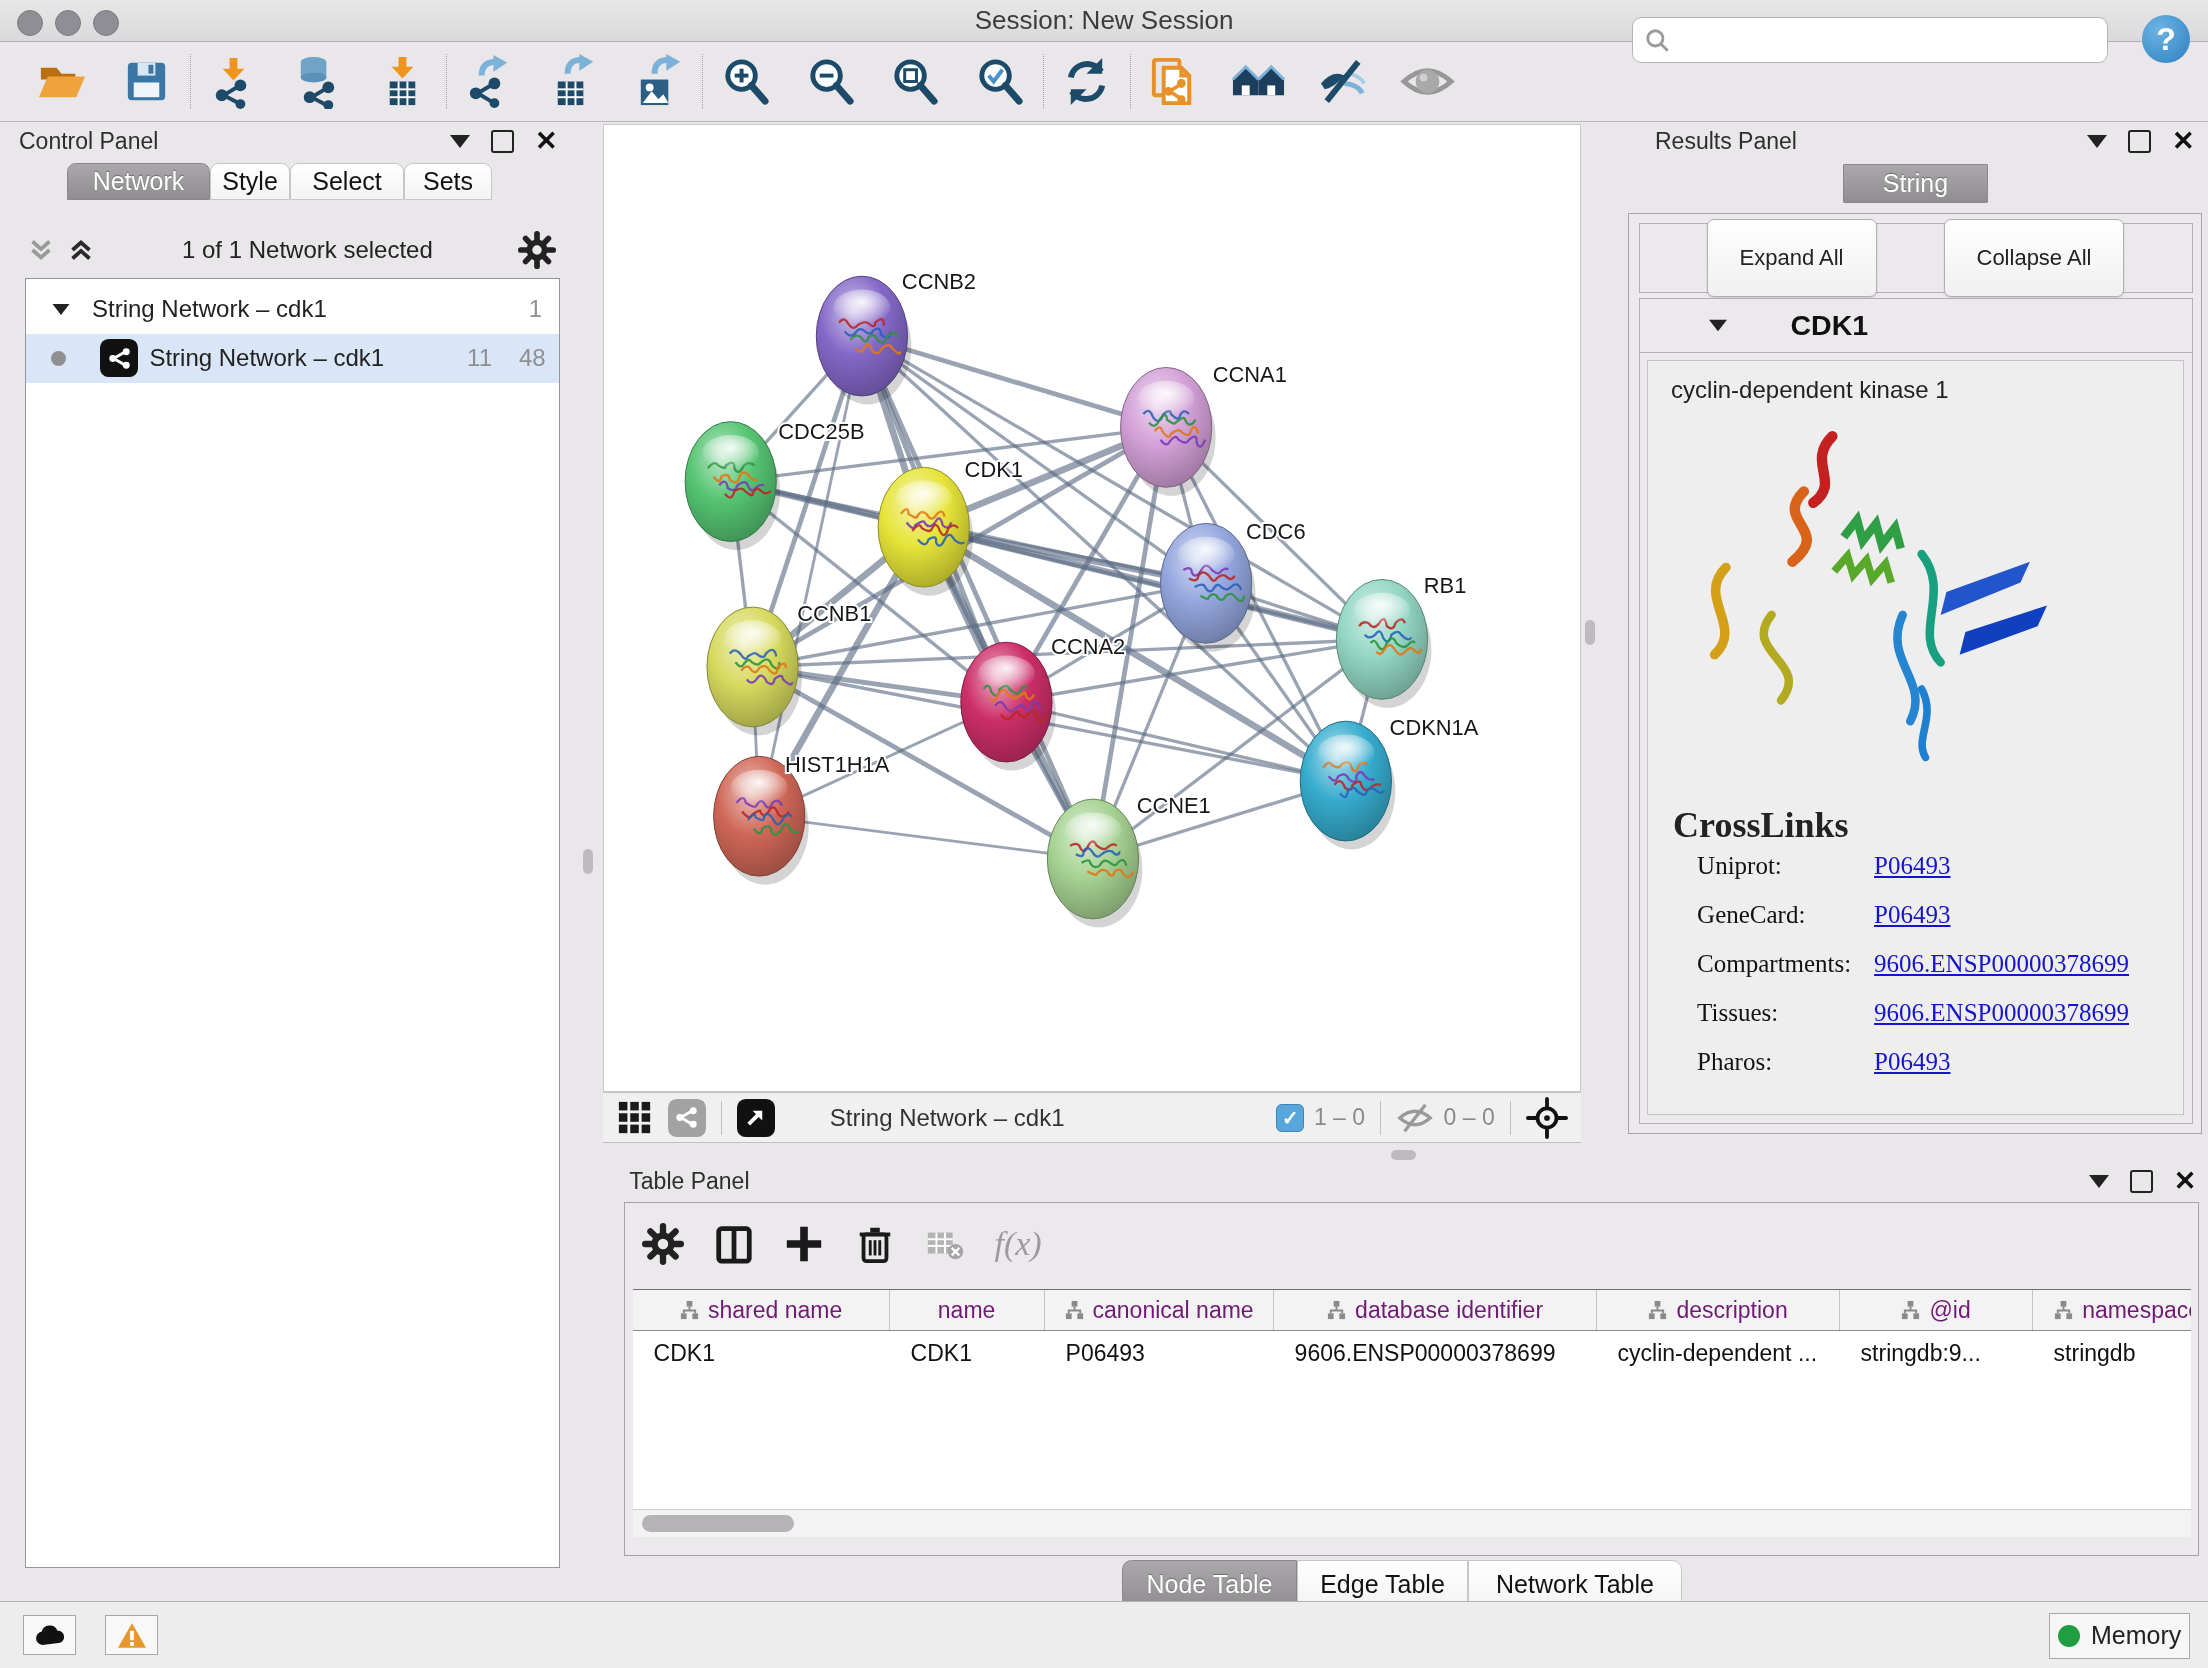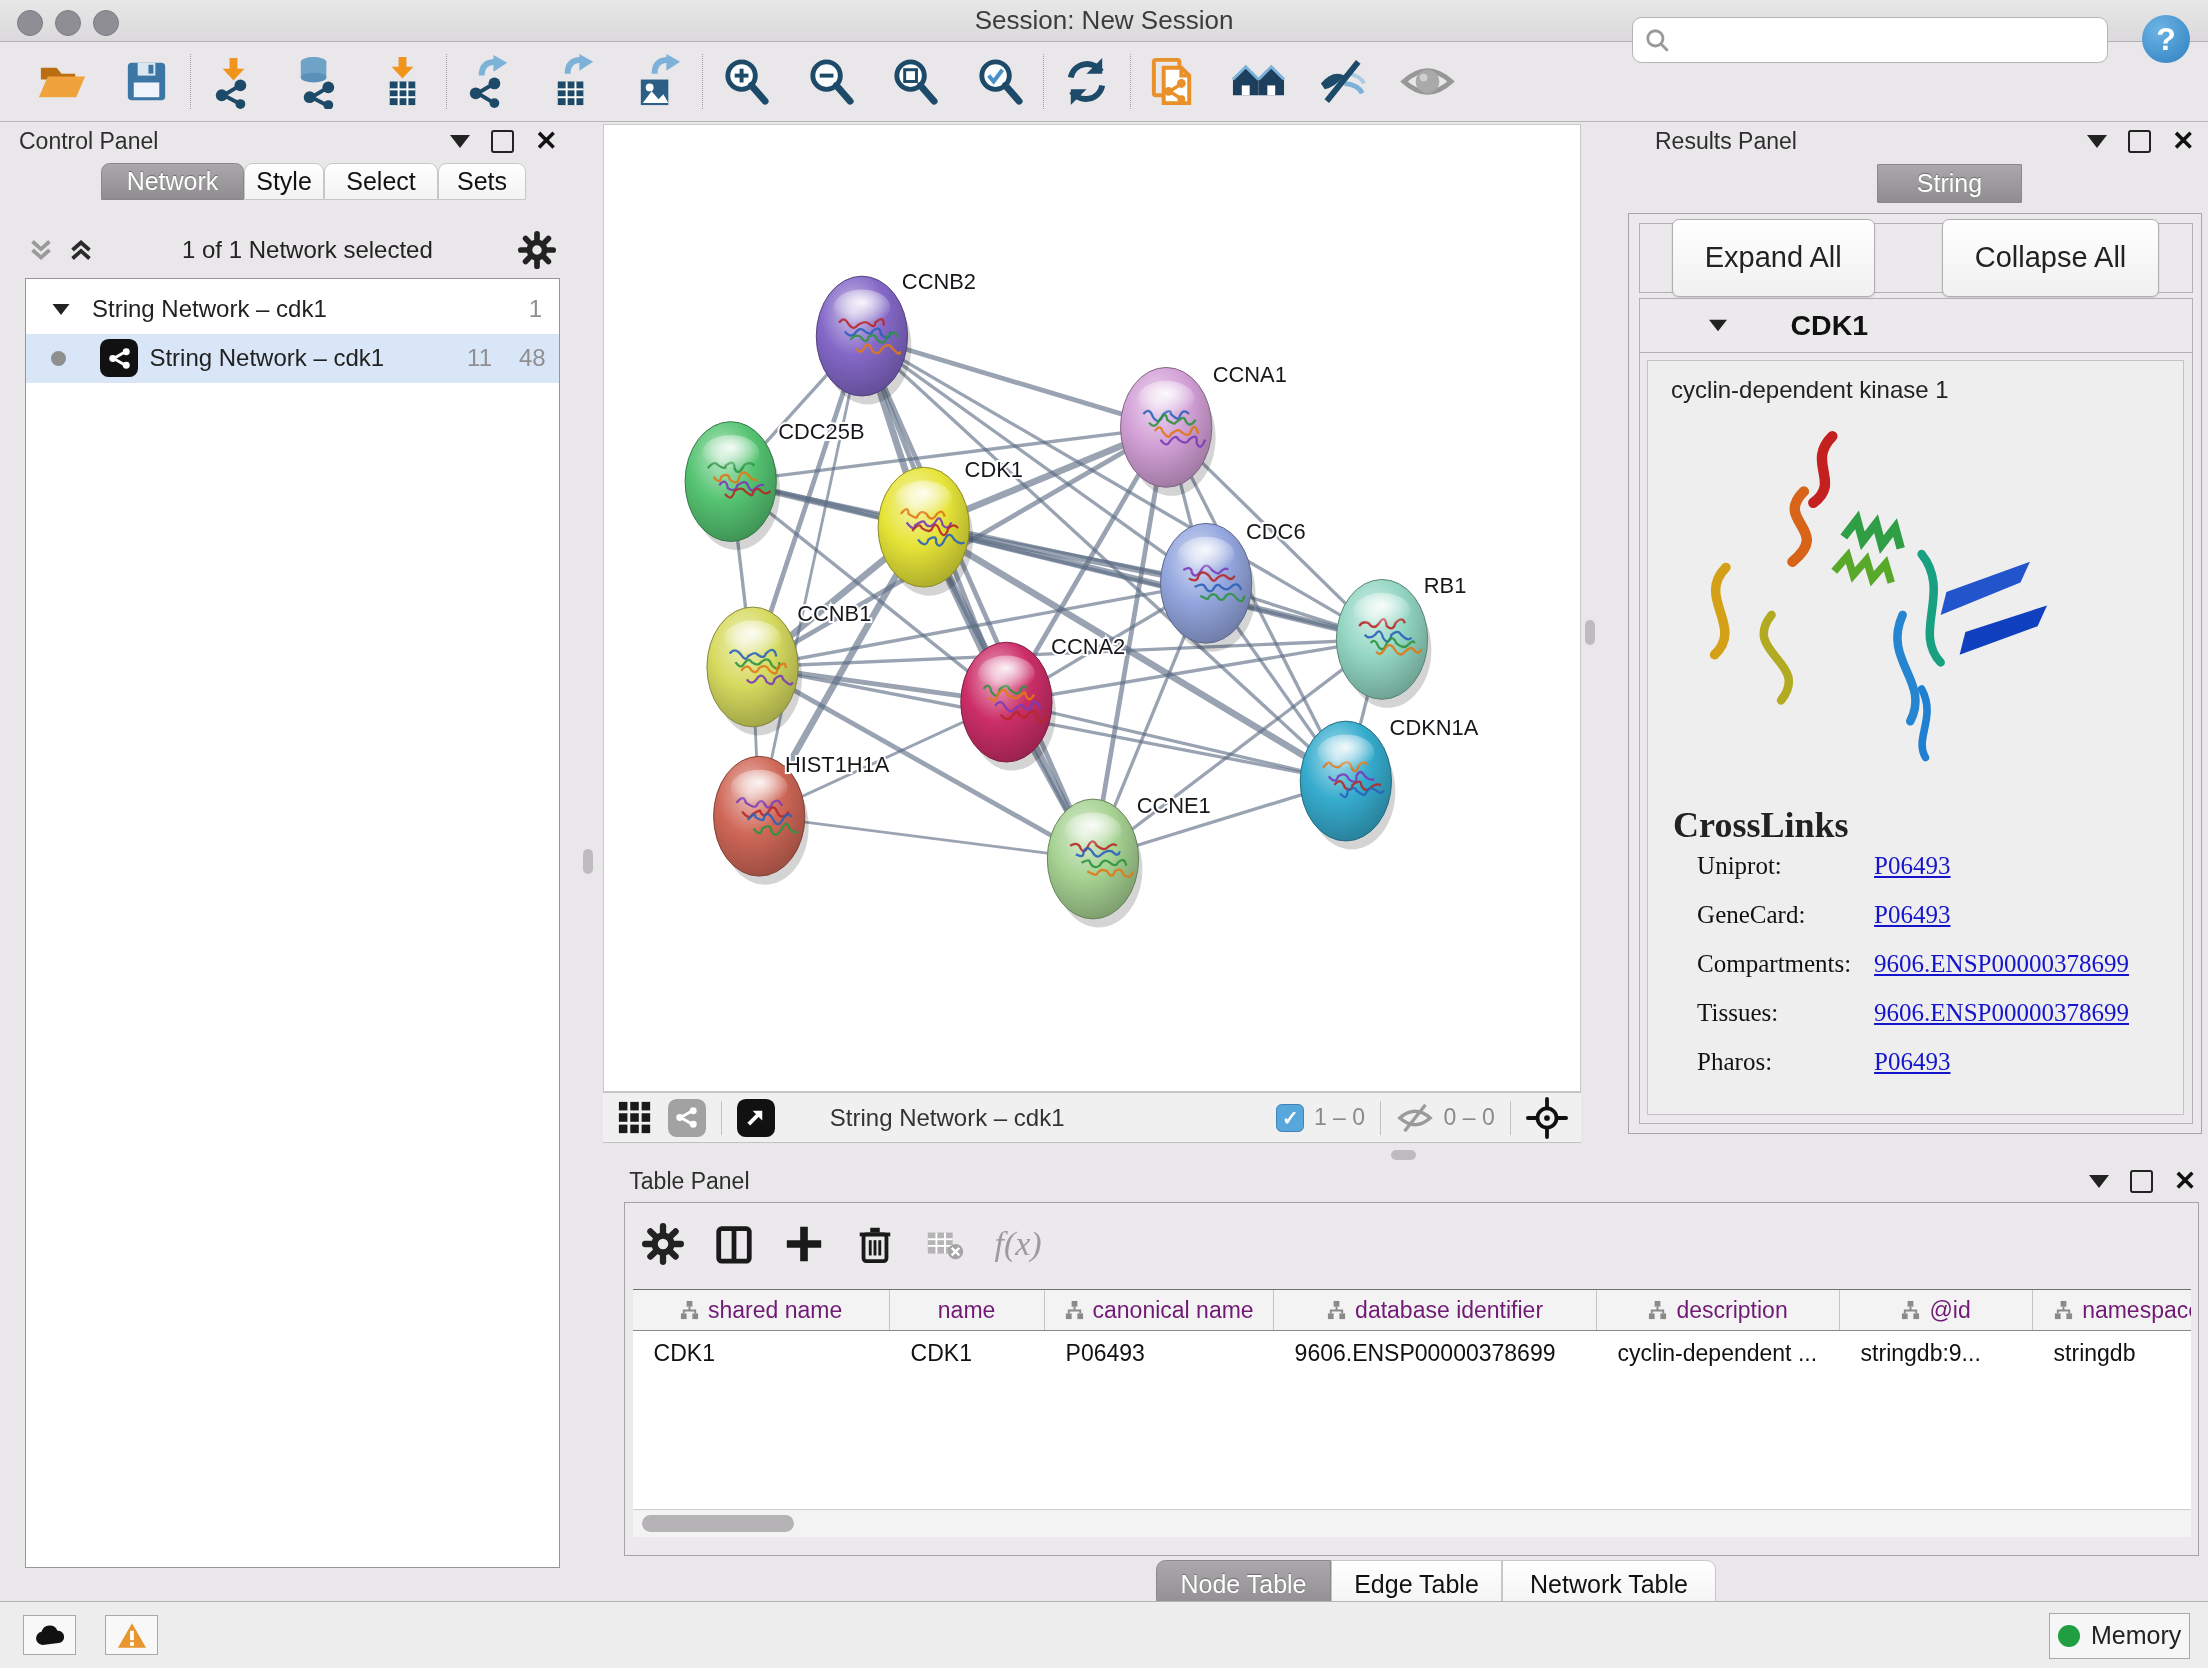--- a/index.html
+++ b/index.html
@@ -27,21 +27,21 @@
   
   .ptitle{font-size:23px;color:#2e2e2e;}
   .pctrl{display:flex;align-items:center;gap:21px;}
   .tri{width:0;height:0;border-left:10.5px solid transparent;border-right:10.5px solid transparent;
     border-top:13.3px solid #222;}
   .maxbox{width:19px;height:19px;border:2.9px solid #222;border-radius:2.9px;}
   .closex{font-size:27px;font-weight:bold;color:#111;line-height:19px;}
   .tab{height:37px;display:flex;align-items:center;justify-content:center;font-size:25px;
     border-radius:8.6px 8.6px 0 0;border:1px solid #c8c6c8;background:linear-gradient(#ffffff,#f4f3f4);color:#111;box-sizing:border-box;}
   .tab.sel{background:linear-gradient(#aaa8aa,#8f8d8f);color:#fff;border-color:#8a888a;
-    text-shadow:0 -1px 1px #6c6a6c;margin-left:34px;}
+    text-shadow:0 -1px 1px #6c6a6c;}
   
   .cp-title-row{position:absolute;left:11.4px;top:124px;width:552px;height:34px;display:flex;align-items:center;}
   .cp-tabs{position:absolute;left:67px;top:163px;display:flex;}
   .cp-list-header{position:absolute;left:25px;top:226px;width:535px;height:48px;display:flex;align-items:center;}
   .cp-box{position:absolute;left:25px;top:278px;width:535px;height:1290px;background:#fff;
     border:1.9px solid #97959a;box-sizing:border-box;}
   .cp-row{height:49px;display:flex;align-items:center;font-size:24px;}
   .cp-row .cnt{color:#8f8f8f;}
   .cp-row.sel{background:#d9e6f8;}
   .share-badge{width:38px;height:38px;border-radius:8.6px;background:#111;display:flex;
@@ -57,21 +57,21 @@
   .checkbox{width:26px;height:26px;border-radius:5.7px;background:#57a7dc;border:1px solid #3f83b8;
     color:#fff;font-size:20px;font-weight:bold;display:flex;align-items:center;justify-content:center;}
   .splitter-dot{position:absolute;background:#bdbbbd;border-radius:5.7px;}
   
   .rp-title-row{position:absolute;left:1628px;top:124px;width:576px;height:34px;display:flex;align-items:center;}
   .rp-tab{position:absolute;left:1843px;top:164px;width:145px;}
   .rp-outer{position:absolute;left:1628px;top:213px;width:574px;height:921px;background:#ebe9eb;
     border:1.9px solid #a7a5a7;box-sizing:border-box;}
   .rp-buttons{position:absolute;left:9.5px;top:8.6px;width:554px;height:70px;border:1px solid #b2b0b2;
     display:flex;align-items:center;justify-content:center;gap:67px;box-sizing:border-box;}
-  .btn{height:44px;padding:16px 32px;border:1px solid #b0aeb0;border-radius:7px;font-size:29px;
+  .btn{height:44px;padding:16px 32px;border:1px solid #b0aeb0;border-radius:7px;font-size:22px;
     background:linear-gradient(#ffffff,#f1f0f1);display:flex;align-items:center;box-shadow:0 1px 1.9px rgba(0,0,0,.15);}
   .rp-cdk1{position:absolute;left:9.5px;top:84px;width:554px;height:826px;border:1px solid #b2b0b2;box-sizing:border-box;}
   .rp-cdk1-header{height:53px;border-bottom:1px solid #b2b0b2;display:flex;align-items:center;}
   .rp-gene{font-size:28.5px;font-weight:bold;color:#111;}
   .rp-body{position:absolute;left:7.6px;top:61px;right:7.6px;bottom:7.6px;border:1px solid #c4c2c4;
     background:#efeeef;overflow:hidden;}
   .rp-desc{font-size:24px;color:#222;padding:15px 0 0 23px;}
   .xl-head{font-family:"Liberation Serif",serif;font-weight:bold;font-size:36px;margin:17px 0 5.7px 25px;}
   .xl-row{display:flex;font-family:"Liberation Serif",serif;font-size:25px;margin:0 0 21px 49px;}
   .xl-label{width:177px;color:#111;}

